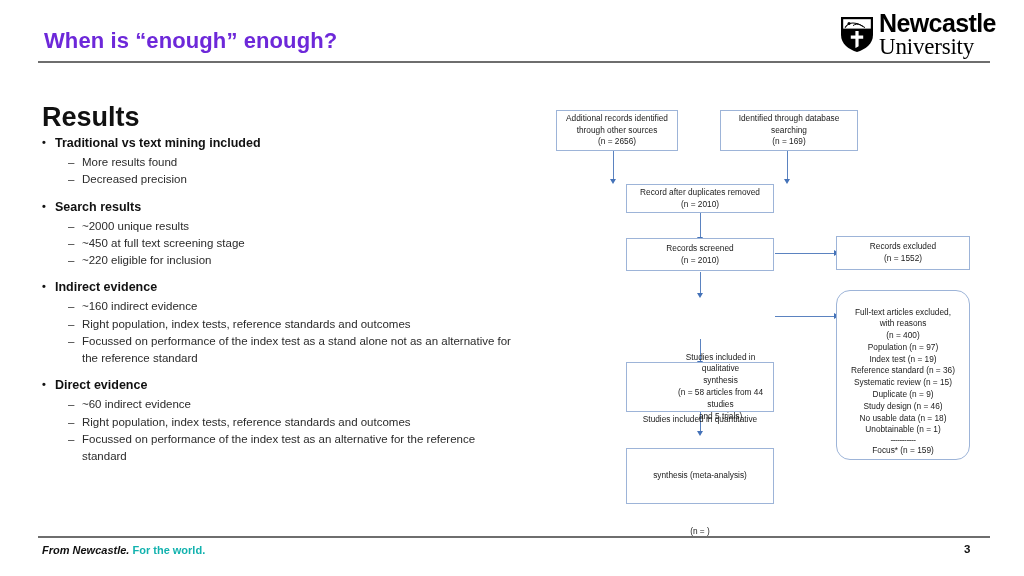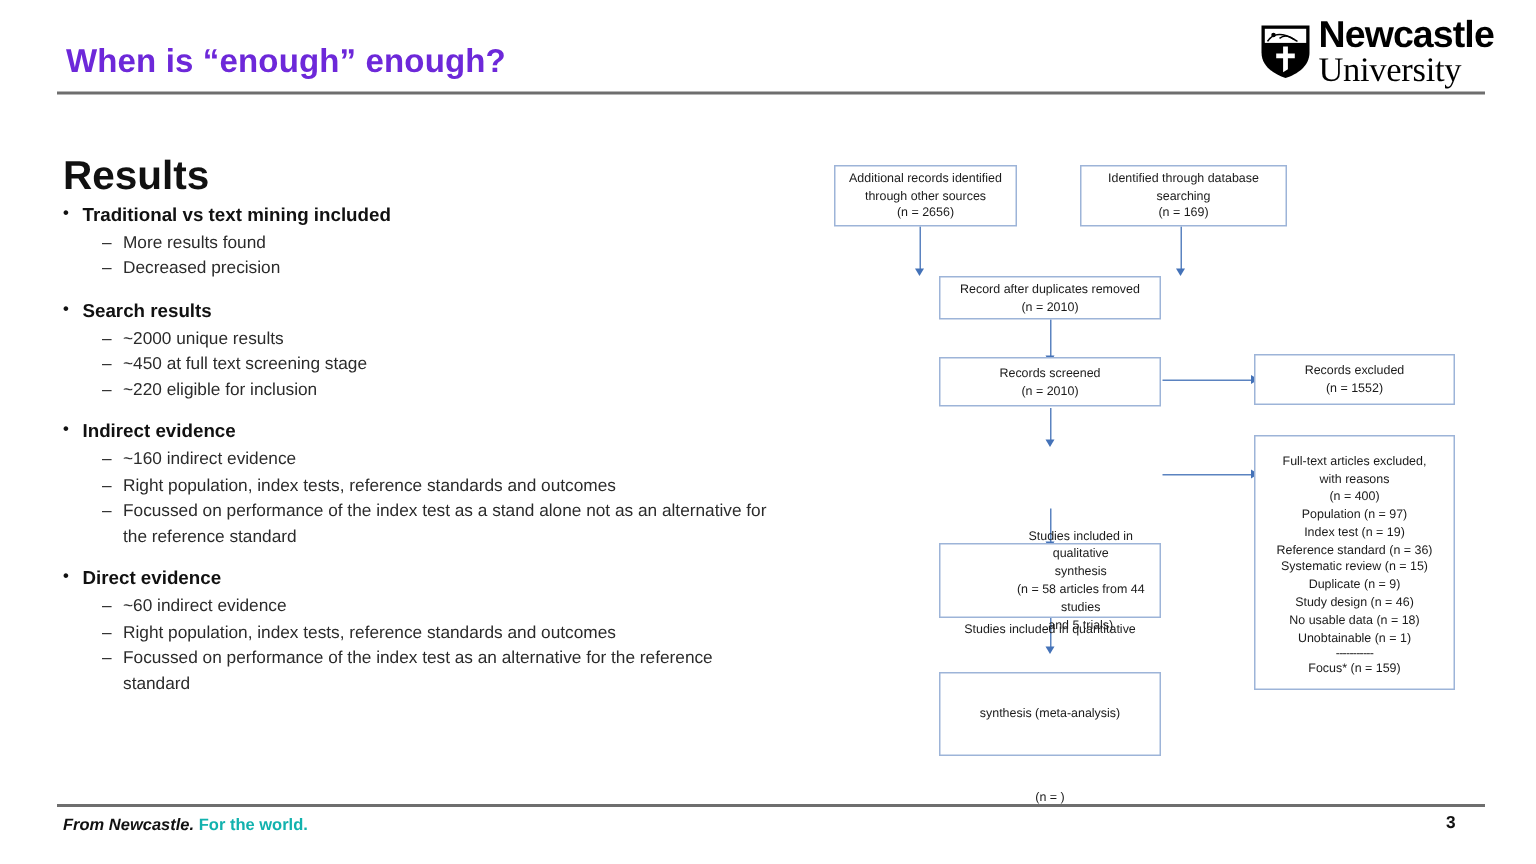--- a/index.html
+++ b/index.html
@@ -338,21 +338,21 @@
     <span class="ln">Records screened</span>
     <span class="ln">(n = 2010)</span>
   </div>
 
   <div class="fc-box" style="left:306px; top:136px; width:134px; height:34px;">
     <span class="ln">Records excluded</span>
     <span class="ln">(n = 1552)</span>
   </div>
 
 
-  <div class="fc-box" style="left:306px; top:190px; width:134px; height:170px; justify-content:center; padding-top:6px;">
+  <div class="fc-box" style="left:306px; top:190px; width:134px; height:170px; justify-content:flex-end; padding-top:6px;border-radius:14px;">
     <span class="ln">Full-text articles excluded,</span>
     <span class="ln">with reasons</span>
     <span class="ln">(n = 400)</span>
     <span class="ln">Population (n = 97)</span>
     <span class="ln">Index test (n = 19)</span>
     <span class="ln">Reference standard (n = 36)</span>
     <span class="ln">Systematic review (n = 15)</span>
     <span class="ln">Duplicate (n = 9)</span>
     <span class="ln">Study design (n = 46)</span>
     <span class="ln">No usable data (n = 18)</span>

